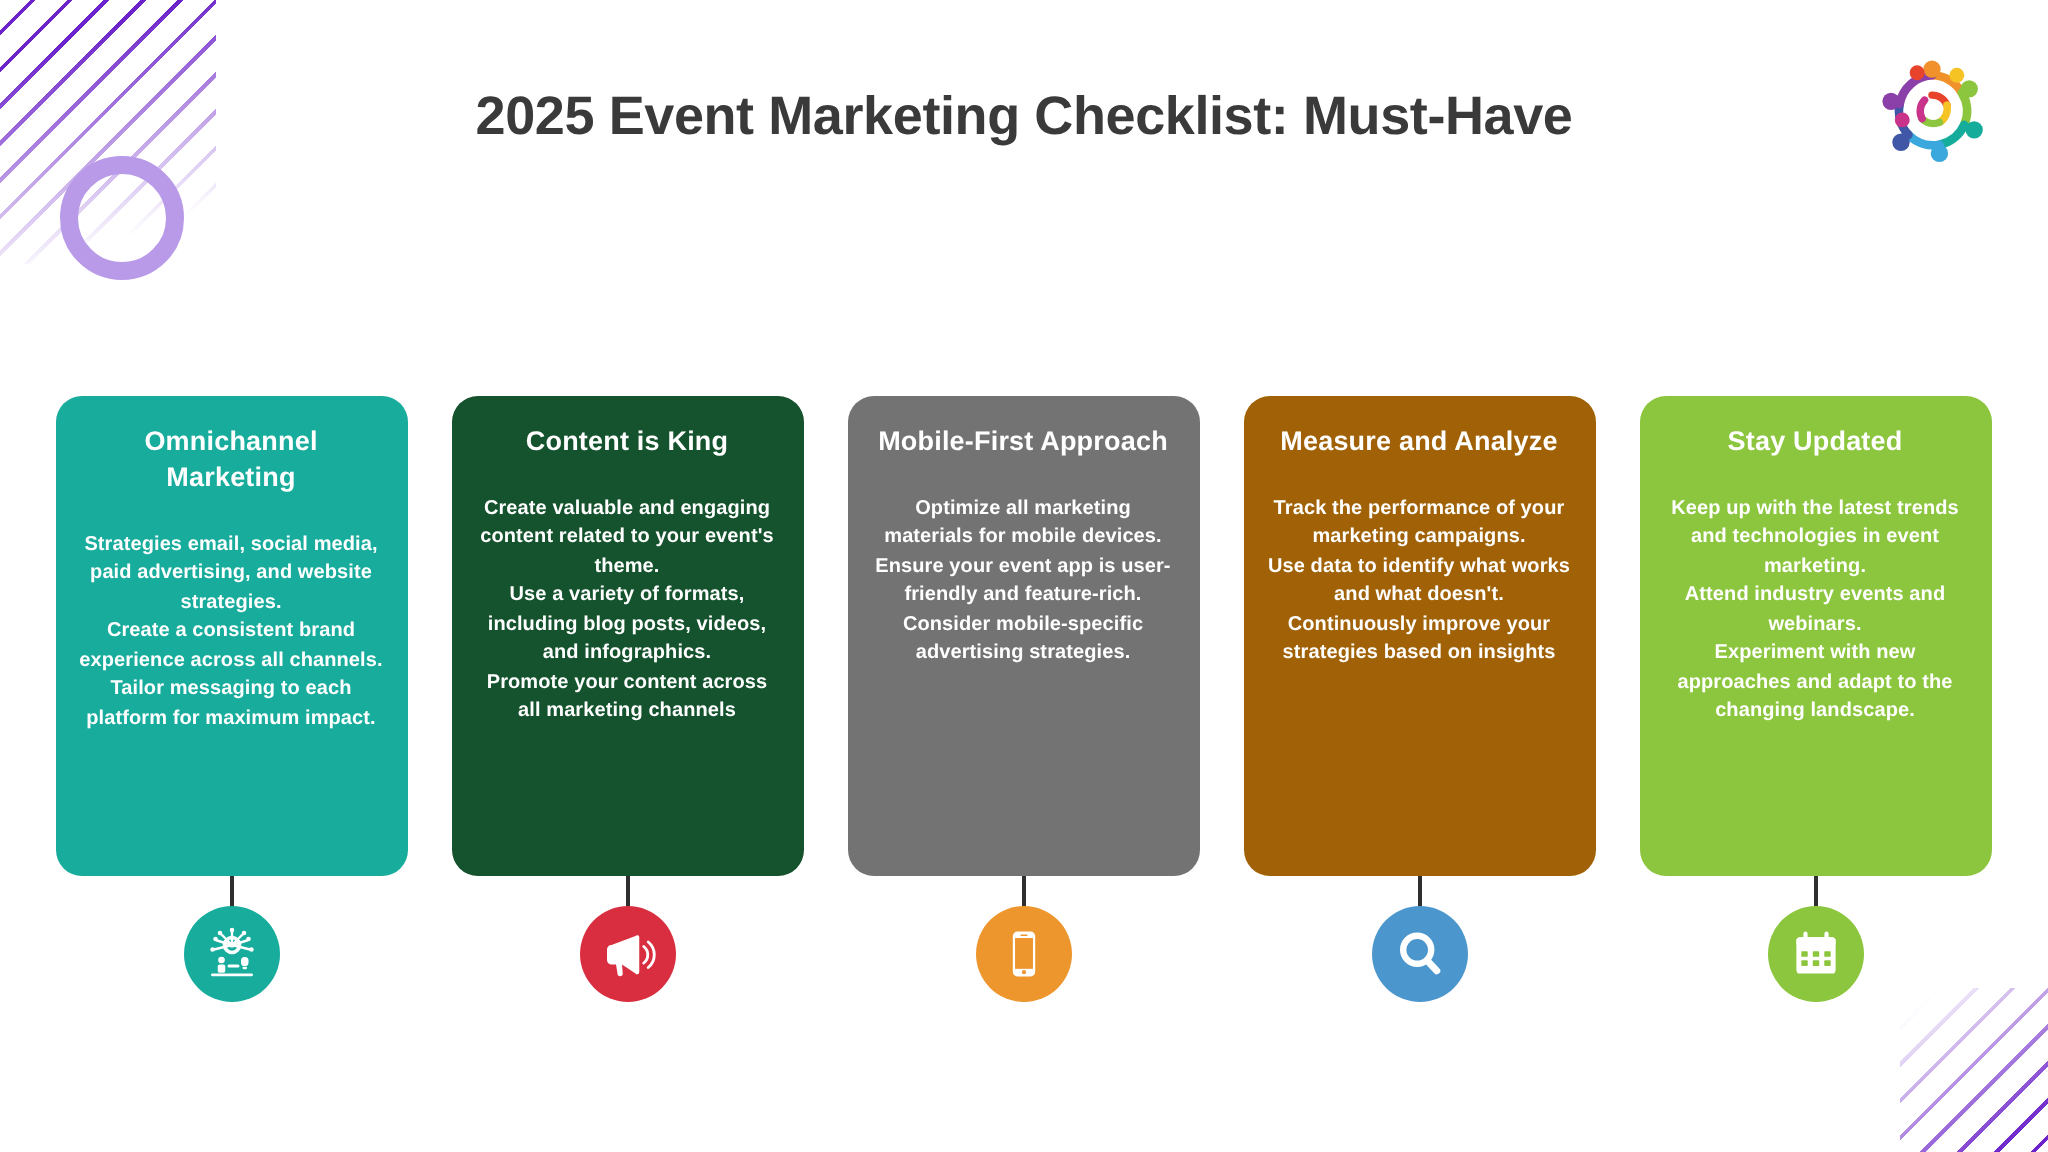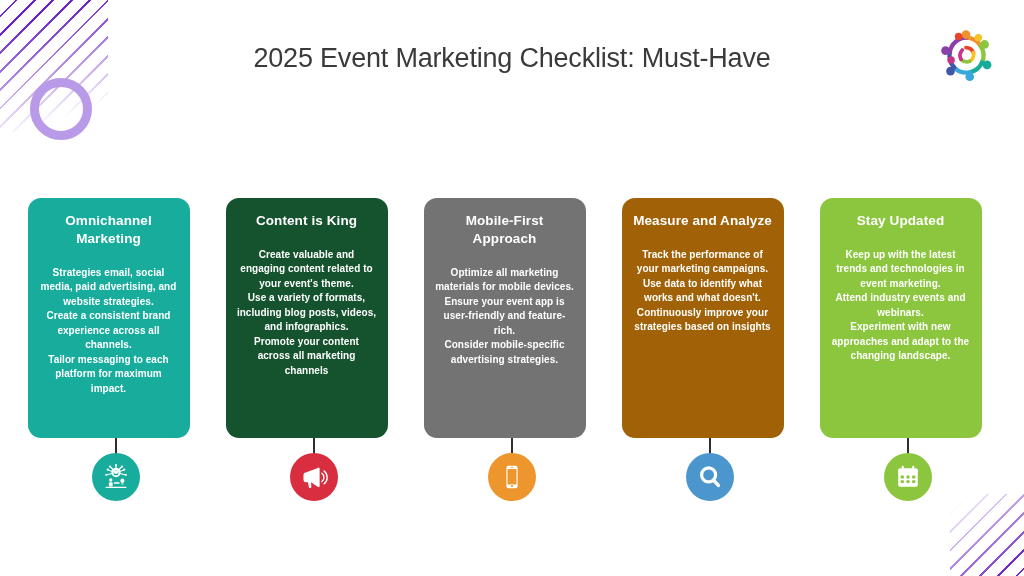--- a/index.html
+++ b/index.html
@@ -68,21 +68,21 @@
   }
 
   
   .title {
     position: absolute;
     left: 140px;
     top: 40px;
     width: 744px;
     text-align: center;
     font-size: 27px;
-    font-weight: normal;
+    font-weight: bold;
     color: #3a3a3a;
     line-height: 1.35;
     letter-spacing: -0.2px;
   }
 
   
   .cards {
     position: absolute;
     left: 0;
     top: 198px;
@@ -91,21 +91,21 @@
     display: flex;
     justify-content: center;
     gap: 21px;
   }
   .card-col {
     position: relative;
     width: 177px;
     height: 240px;
   }
   .card {
-    width: 162px;
+    width: 176px;
     height: 240px;
     border-radius: 13px;
     box-sizing: border-box;
     padding: 14px 11px 10px 11px;
     color: #ffffff;
     text-align: center;
     overflow: hidden;
   }
   .card-title {
     font-size: 13.5px;

